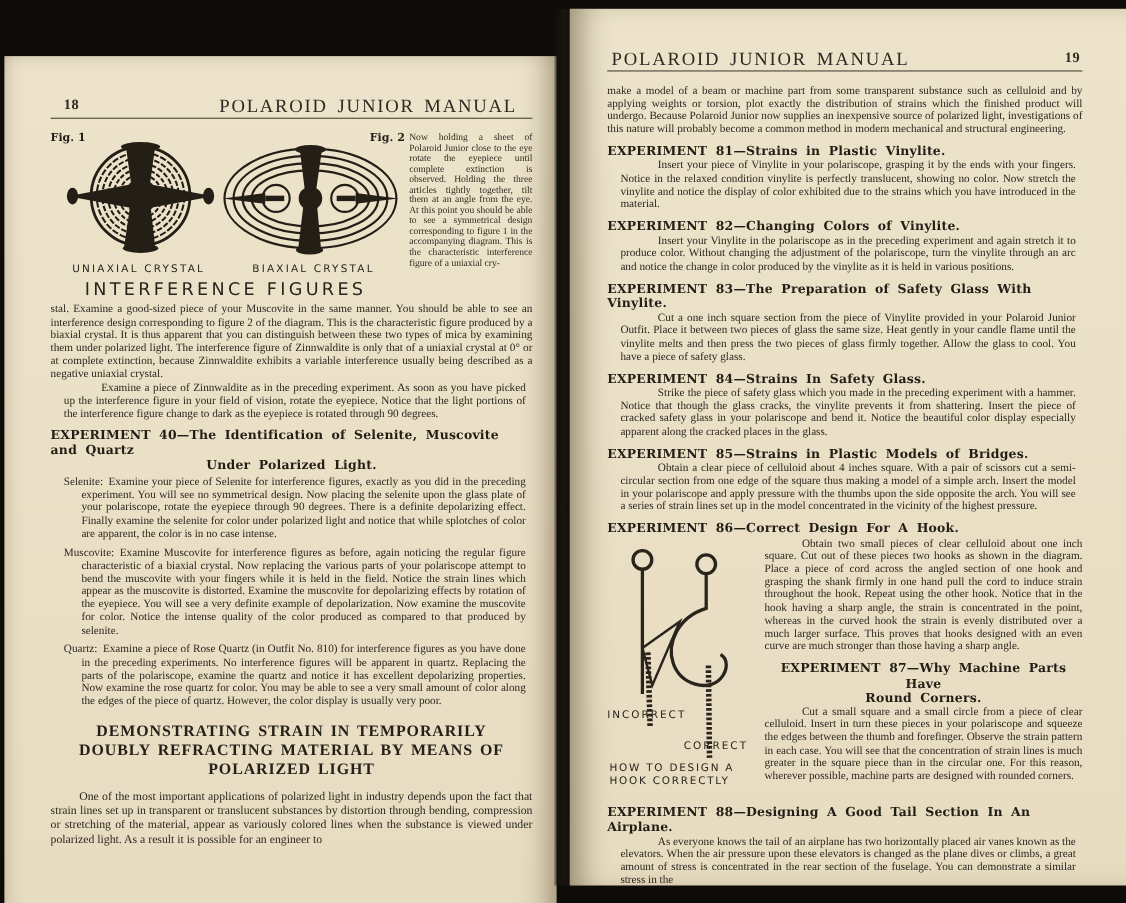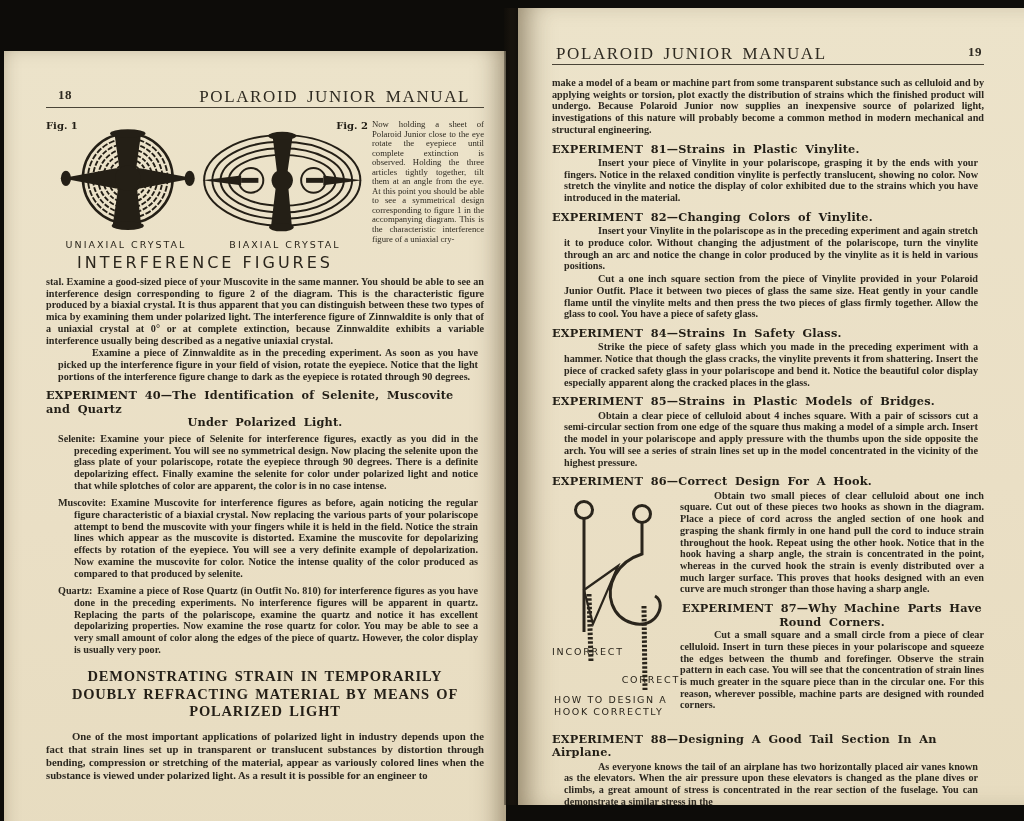--- a/index.html
+++ b/index.html
@@ -26,21 +26,21 @@
   .hdr { position:relative; height:18px; }
   .hdr .pgnum { font-weight:bold; font-size:13px; letter-spacing:.5px; }
   .hdr .title { font-weight:normal; font-size:17px; letter-spacing:1.6px; word-spacing:3px; }
   .page-left  .pgnum { position:absolute; left:12px; top:0; }
   .page-left  .title { position:absolute; right:14px; top:0; }
   .page-right .title { position:absolute; left:4px; top:0; }
   .page-right .pgnum { position:absolute; right:2px; top:0; }
   .rule { border-bottom:1.6px solid #4a4437; margin-top:2px; }
 
   p, .exp-h, .sect-h { color:#2c2820; }
-  .body-txt { font-size:10.2px; line-height:11.7px; text-align:justify;font-weight:bold; }
+  .body-txt { font-size:10.2px; line-height:11.7px; text-align:justify; }
   .indent  { text-indent:34px; }
   .exp-body { margin:1px 6px 0 12px; }
   .exp-h { font-family:"DejaVu Serif", serif; font-weight:bold; font-size:11.3px;
            line-height:13.5px; word-spacing:3.5px; letter-spacing:.2px; margin-top:7px; color:#221e16; }
   .exp-h .l2 { display:block; text-align:center; }
 
   
   .fig-area { display:flex; margin-top:12px; }
   .fig-block { width:318px; position:relative; flex:none; }
   .fig-lbl { font-weight:bold; font-size:10px; font-family:"DejaVu Serif",serif; color:#221e16;}
@@ -58,21 +58,21 @@
   .mineral { padding-left:26px; text-indent:-16px; margin:3px 6px 0 2px; }
   .mineral .lbl { margin-right:5px; }
 
   .sect-h { font-weight:bold; font-size:14.5px; line-height:17.5px; text-align:center;
             letter-spacing:.8px; word-spacing:2px; margin:13px 18px 0 18px; color:#241f17;}
   .loose { font-size:10.7px; line-height:13px; margin-top:9px; }
   .loose-i { text-indent:26px; }
 
   
   .hook-wrap { margin-top:1px; }
-  .hook-fig { float:left; width:122px; height:232px; position:relative; margin:4px 6px 0 0; }
+  .hook-fig { float:left; width:122px; height:232px; position:relative; margin:4px 21px 0 0; }
   .hook-lbl { position:absolute; font-family:"DejaVu Sans",sans-serif; font-size:9.5px; letter-spacing:1.8px; color:#2a251c; }
   .lbl-incorrect { left:0; top:152px; }
   .lbl-correct  { right:-6px; top:180px; }
   .hook-cap { position:absolute; left:2px; top:200px; font-family:"DejaVu Sans",sans-serif;
               font-size:9.5px; letter-spacing:1.6px; line-height:12.5px; color:#2a251c; }
   .clear { clear:both; }
 </style>
 </head>
 <body>
 
@@ -172,20 +172,21 @@
   <div class="rule"></div>
 
   <p class="body-txt" style="margin-top:12px;">make a model of a beam or machine part from some transparent substance such as celluloid and by applying weights or torsion, plot exactly the distribution of strains which the finished product will undergo.  Because Polaroid Junior now supplies an inexpensive source of polarized light, investigations of this nature will probably become a common method in modern mechanical and structural engineering.</p>
 
   <div class="exp-h">EXPERIMENT 81—Strains in Plastic Vinylite.</div>
   <p class="body-txt indent exp-body">Insert your piece of Vinylite in your polariscope, grasping it by the ends with your fingers.  Notice in the relaxed condition vinylite is perfectly translucent, showing no color.  Now stretch the vinylite and notice the display of color exhibited due to the strains which you have introduced in the material.</p>
 
   <div class="exp-h">EXPERIMENT 82—Changing Colors of Vinylite.</div>
   <p class="body-txt indent exp-body">Insert your Vinylite in the polariscope as in the preceding experiment and again stretch it to produce color.   Without changing the adjustment of the polariscope, turn the vinylite through an arc and notice the change in color produced by the vinylite as it is held in various positions.</p>
 
+  <div class="exp-h">EXPERIMENT 83—The Preparation of Safety Glass With Vinylite.</div>
   <p class="body-txt indent exp-body">Cut a one inch square section from the piece of Vinylite provided in your Polaroid Junior Outfit.  Place it between two pieces of glass the same size.   Heat gently in your candle flame until the vinylite melts and then press the two pieces of glass firmly together.  Allow the glass to cool.  You have a piece of safety glass.</p>
 
   <div class="exp-h">EXPERIMENT 84—Strains In Safety Glass.</div>
   <p class="body-txt indent exp-body">Strike the piece of safety glass which you made in the preceding experiment with a hammer.   Notice that though the glass cracks, the vinylite prevents it from shattering.  Insert the piece of cracked safety glass in your polariscope and bend it.  Notice the beautiful color display especially apparent along the cracked places in the glass.</p>
 
   <div class="exp-h">EXPERIMENT 85—Strains in Plastic Models of Bridges.</div>
   <p class="body-txt indent exp-body">Obtain a clear piece of celluloid about 4 inches square.  With a pair of scissors cut a semi-circular section from one edge of the square thus making a model of a simple arch.  Insert the model in your polariscope and apply pressure with the thumbs upon the side opposite the arch.   You will see a series of strain lines set up in the model concentrated in the vicinity of the highest pressure.</p>
 
   <div class="exp-h">EXPERIMENT 86—Correct Design For A Hook.</div>
 

